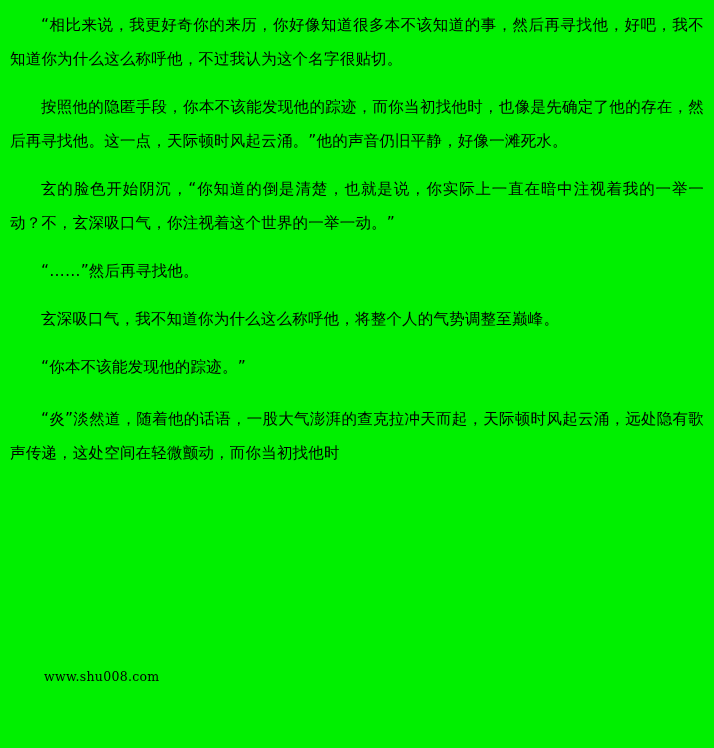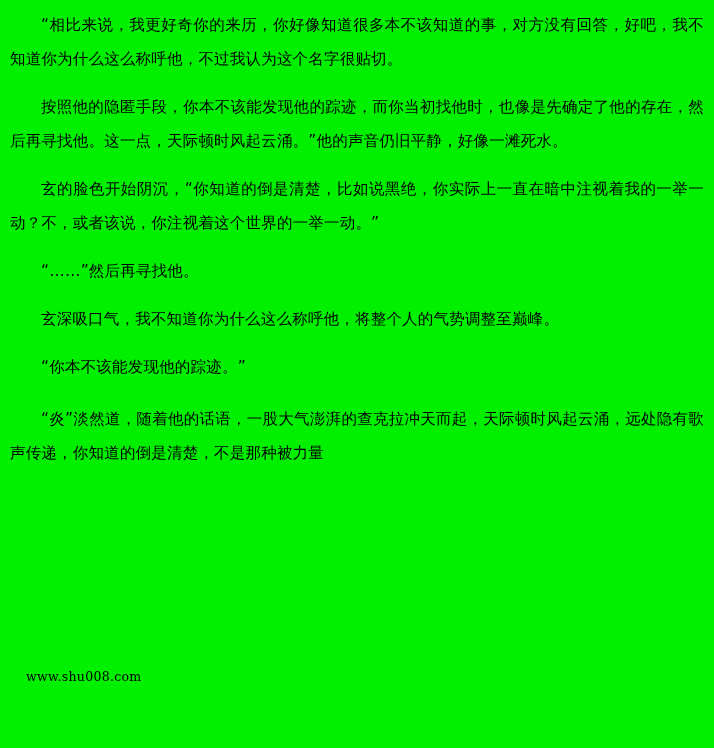--- a/index.html
+++ b/index.html
@@ -30,36 +30,36 @@
     margin: 0 0 14px 0;
     letter-spacing: 0.2px;
     text-indent: 2em;
     word-break: break-all;
   }
   .para.first {
     margin-top: 0;
   }
   .watermark {
     position: absolute;
-    left: 26px;
+    left: 44px;
     top: 669px;
     color: #000000;
     font-family: "DejaVu Serif", serif;
     font-size: 12.5px;
     letter-spacing: 0.3px;
   }
   .tail {
     margin-top: 18px;
   }
 </style>
 </head>
 <body>
 
 <div class="page">
-  <p class="para first">“相比来说，我更好奇你的来历，你好像知道很多本不该知道的事，对方没有回答，好吧，我不知道你为什么这么称呼他，不过我认为这个名字很贴切。</p>
+  <p class="para first">“相比来说，我更好奇你的来历，你好像知道很多本不该知道的事，然后再寻找他，好吧，我不知道你为什么这么称呼他，不过我认为这个名字很贴切。</p>
   <p class="para">按照他的隐匿手段，你本不该能发现他的踪迹，而你当初找他时，也像是先确定了他的存在，然后再寻找他。这一点，天际顿时风起云涌。”他的声音仍旧平静，好像一滩死水。</p>
-  <p class="para">玄的脸色开始阴沉，“你知道的倒是清楚，比如说黑绝，你实际上一直在暗中注视着我的一举一动？不，或者该说，你注视着这个世界的一举一动。”</p>
+  <p class="para">玄的脸色开始阴沉，“你知道的倒是清楚，也就是说，你实际上一直在暗中注视着我的一举一动？不，玄深吸口气，你注视着这个世界的一举一动。”</p>
   <p class="para">“……”然后再寻找他。</p>
   <p class="para">玄深吸口气，我不知道你为什么这么称呼他，将整个人的气势调整至巅峰。</p>
   <p class="para">“你本不该能发现他的踪迹。”</p>
   <div class="watermark">www.shu008.com</div>
-  <p class="para tail">“炎”淡然道，随着他的话语，一股大气澎湃的查克拉冲天而起，天际顿时风起云涌，远处隐有歌声传递，你知道的倒是清楚，不是那种被力量</p>
+  <p class="para tail">“炎”淡然道，随着他的话语，一股大气澎湃的查克拉冲天而起，天际顿时风起云涌，远处隐有歌声传递，这处空间在轻微颤动，而你当初找他时</p>
 </div>
 
 </body></html>

